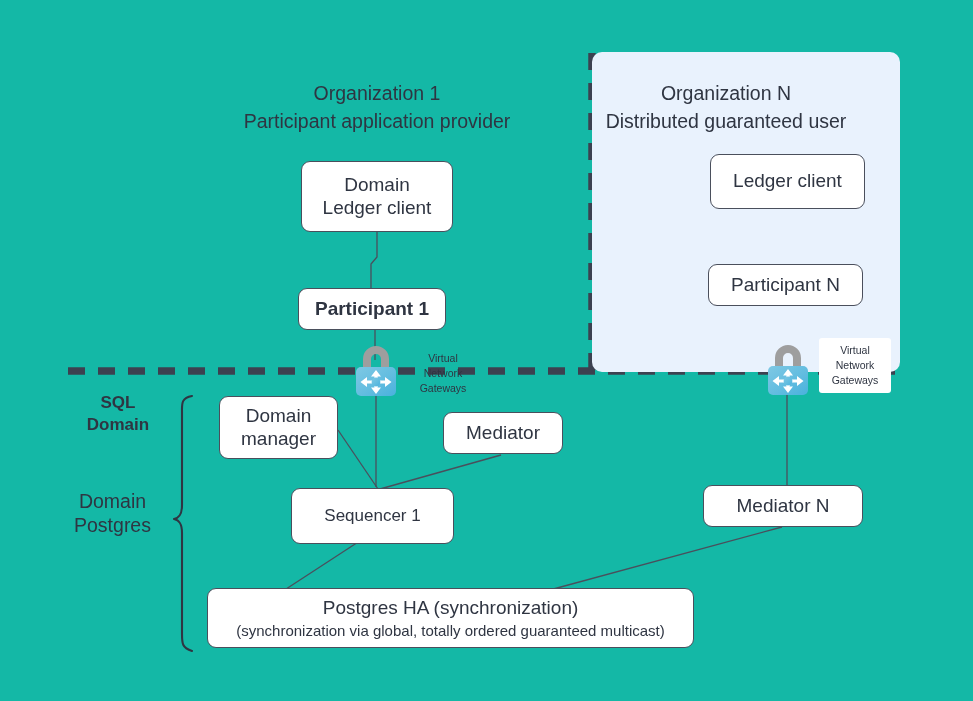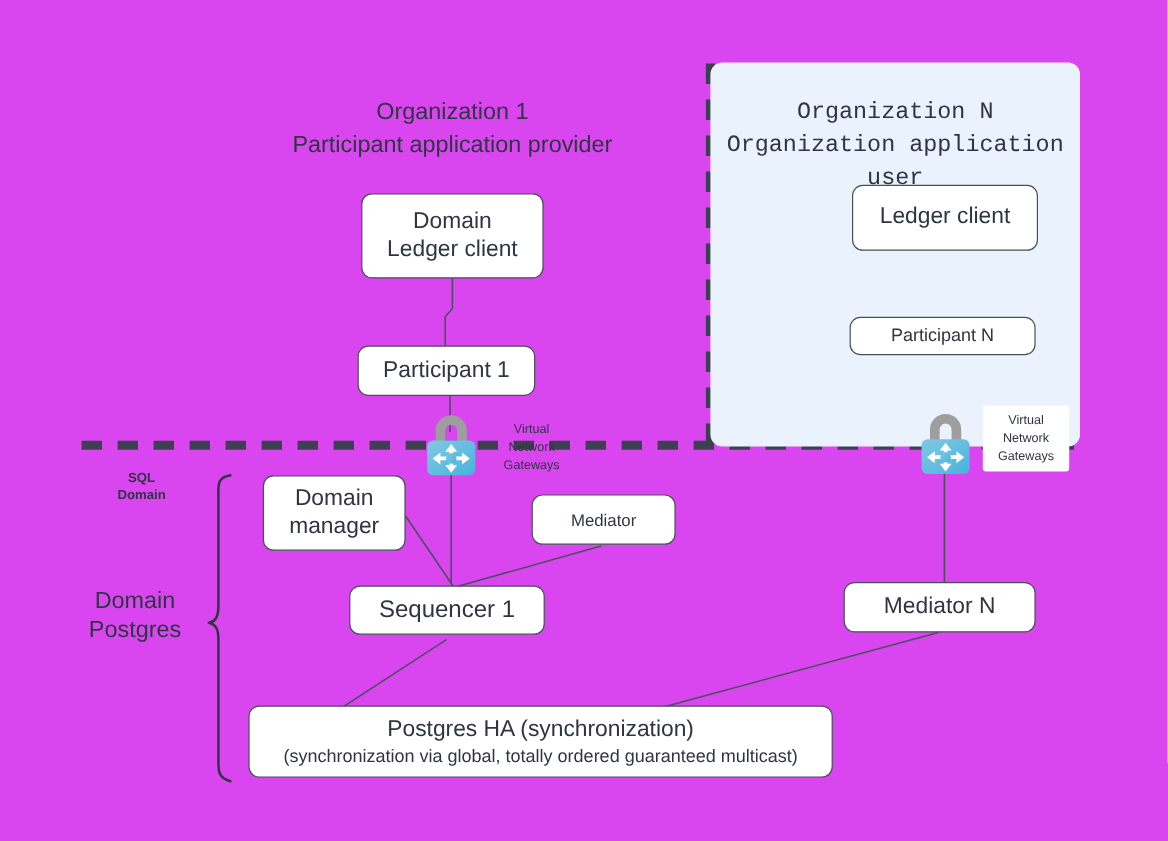--- a/index.html
+++ b/index.html
@@ -10,21 +10,21 @@
   body {
     font-family: "Liberation Sans", sans-serif;
     width: 973px;
     height: 701px;
     overflow: hidden;
   }
   #diagram-root {
     position: relative;
     width: 973px;
     height: 701px;
-    background: #d946ef;
+    background: #14b8a6;
   }
   svg.layer {
     position: absolute;
     left: 0;
     top: 0;
     width: 973px;
     height: 701px;
   }
   .node-box {
     position: absolute;
@@ -73,21 +73,21 @@
     background: #ffffff;
     border-radius: 3px;
     padding: 5px 8px;
   }
   .sql-domain-label {
     position: absolute;
     left: 83px;
     top: 392px;
     width: 70px;
     text-align: center;
-    font-size: 11px;
+    font-size: 17px;
     font-weight: bold;
     color: #2f3542;
     line-height: 1.3;
     z-index: 5;
   }
   .domain-operator-label {
     position: absolute;
     left: 45px;
     top: 489px;
     width: 135px;
@@ -142,52 +142,52 @@
 
     <path d="M 192 396 C 181 398 182 404 182 412 L 182 505 C 182 515 179 518 174 519
              C 179 520 182 523 182 533 L 182 634 C 182 643 182 648 192 651" stroke="#2f3542" stroke-width="2.1" fill="none" stroke-linecap="round" stroke-linejoin="round"></path>
   </svg>
 
   <div class="group-title" style="left:222px; top:80px; width:310px;">
     <span>Organization 1</span><br>
     <span>Participant application provider</span>
   </div>
 
-  <div class="group-title" style="left:596px; top:80px; width:300px; z-index:5;font-family:Liberation Mono, monospace;">
+  <div class="group-title" style="left:576px; top:80px; width:300px; z-index:5;">
     <span>Organization N</span><br>
-    <span>Organization application user</span>
+    <span>Distributed guaranteed user</span>
   </div>
 
   <div class="node-box" style="left:301px; top:161px; width:152px; height:71px; font-size:19px;">
     <span class="line-a">Domain</span>
     <span class="line-b">Ledger client</span>
   </div>
 
-  <div class="node-box" style="left:298px; top:288px; width:148px; height:42px; font-size:19px;">
+  <div class="node-box" style="left:298px; top:288px; width:148px; height:42px; font-size:19px;font-weight:bold;">
     <span class="line-a">Participant 1</span>
   </div>
 
   <div class="node-box" style="left:710px; top:154px; width:155px; height:55px; font-size:19px; z-index:6;">
     <span class="line-a">Ledger client</span>
   </div>
 
-  <div class="node-box" style="left:708px; top:264px; width:155px; height:32px; font-size:15px; z-index:6;">
+  <div class="node-box" style="left:708px; top:264px; width:155px; height:42px; font-size:19px; z-index:6;">
     <span class="line-a">Participant N</span>
   </div>
 
   <div class="node-box" style="left:219px; top:396px; width:119px; height:63px; font-size:19px;">
     <span class="line-a">Domain</span>
     <span class="line-b">manager</span>
   </div>
 
-  <div class="node-box" style="left:443px; top:412px; width:120px; height:42px; font-size:14px;">
+  <div class="node-box" style="left:443px; top:412px; width:120px; height:42px; font-size:19px;">
     <span class="line-a">Mediator</span>
   </div>
 
-  <div class="node-box" style="left:291px; top:488px; width:163px; height:41px; font-size:20px;">
+  <div class="node-box" style="left:291px; top:488px; width:163px; height:56px; font-size:17px;">
     <span class="line-a">Sequencer 1</span>
   </div>
 
   <div class="node-box" style="left:703px; top:485px; width:160px; height:42px; font-size:19px;">
     <span class="line-a">Mediator N</span>
   </div>
 
   <div class="node-box" style="left:207px; top:588px; width:487px; height:60px;">
     <span class="line-a postgres-title">Postgres HA (synchronization)</span>
     <span class="line-b postgres-sub">(synchronization via global, totally ordered guaranteed multicast)</span>

